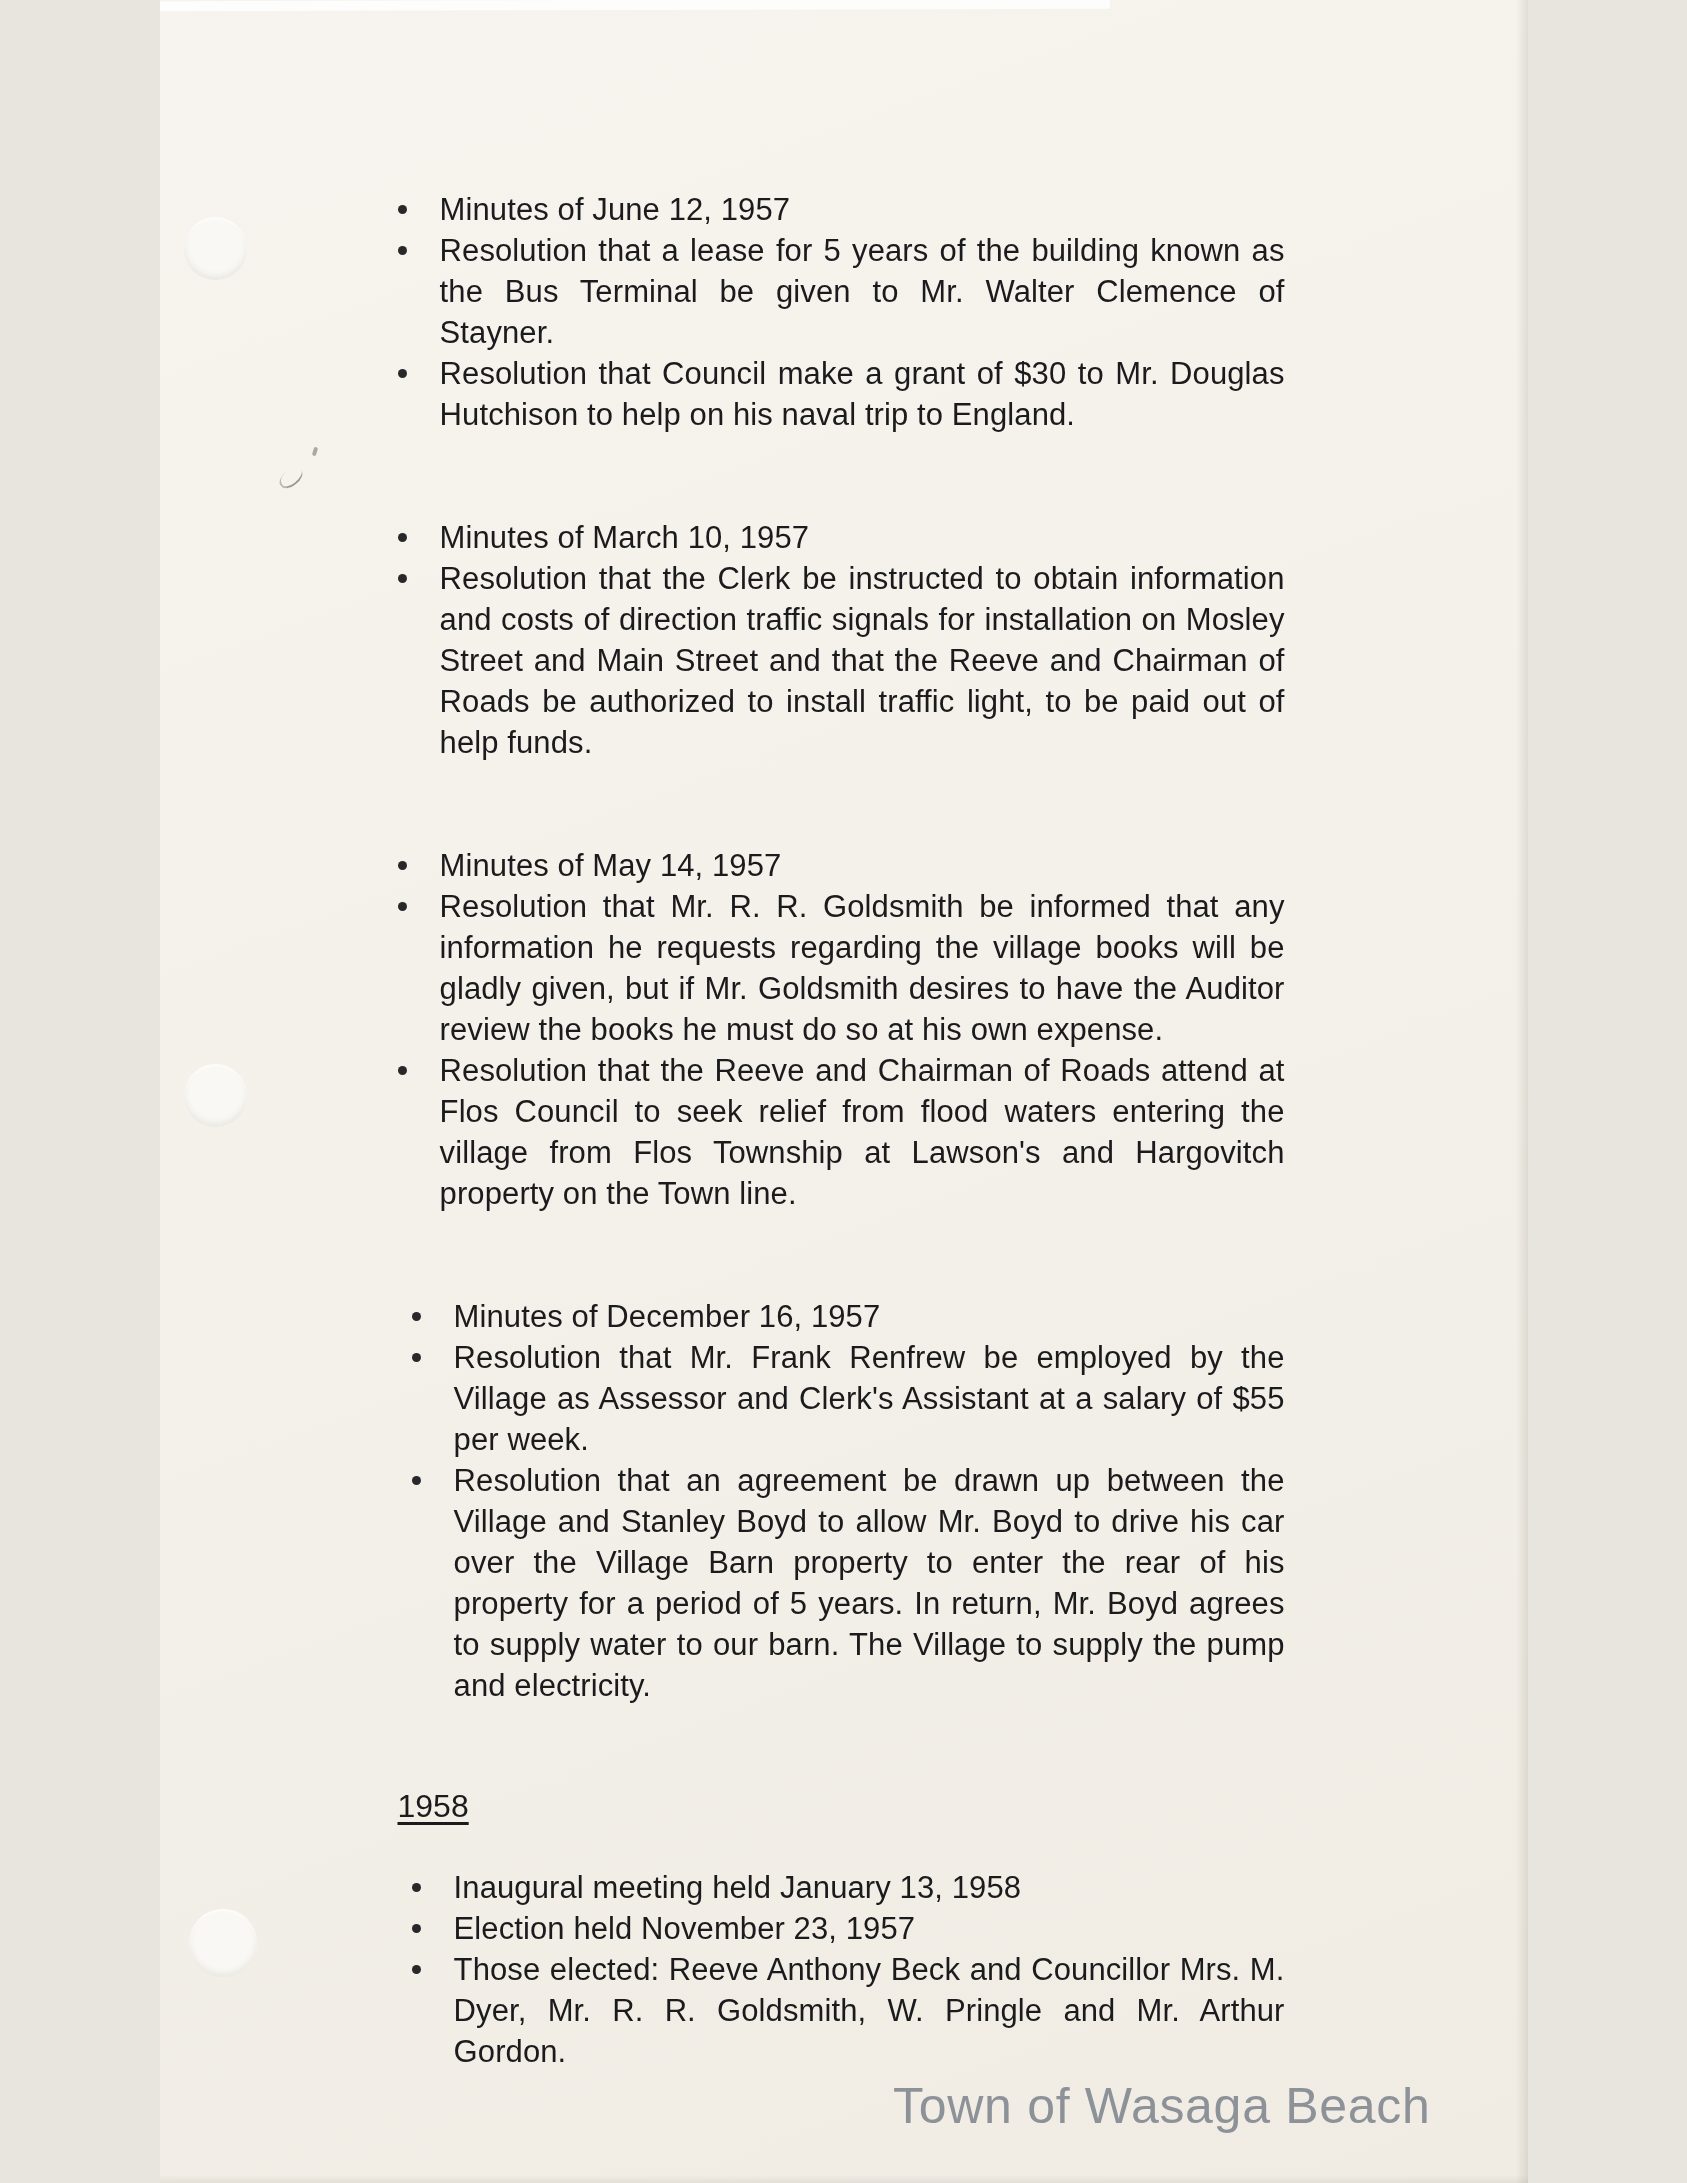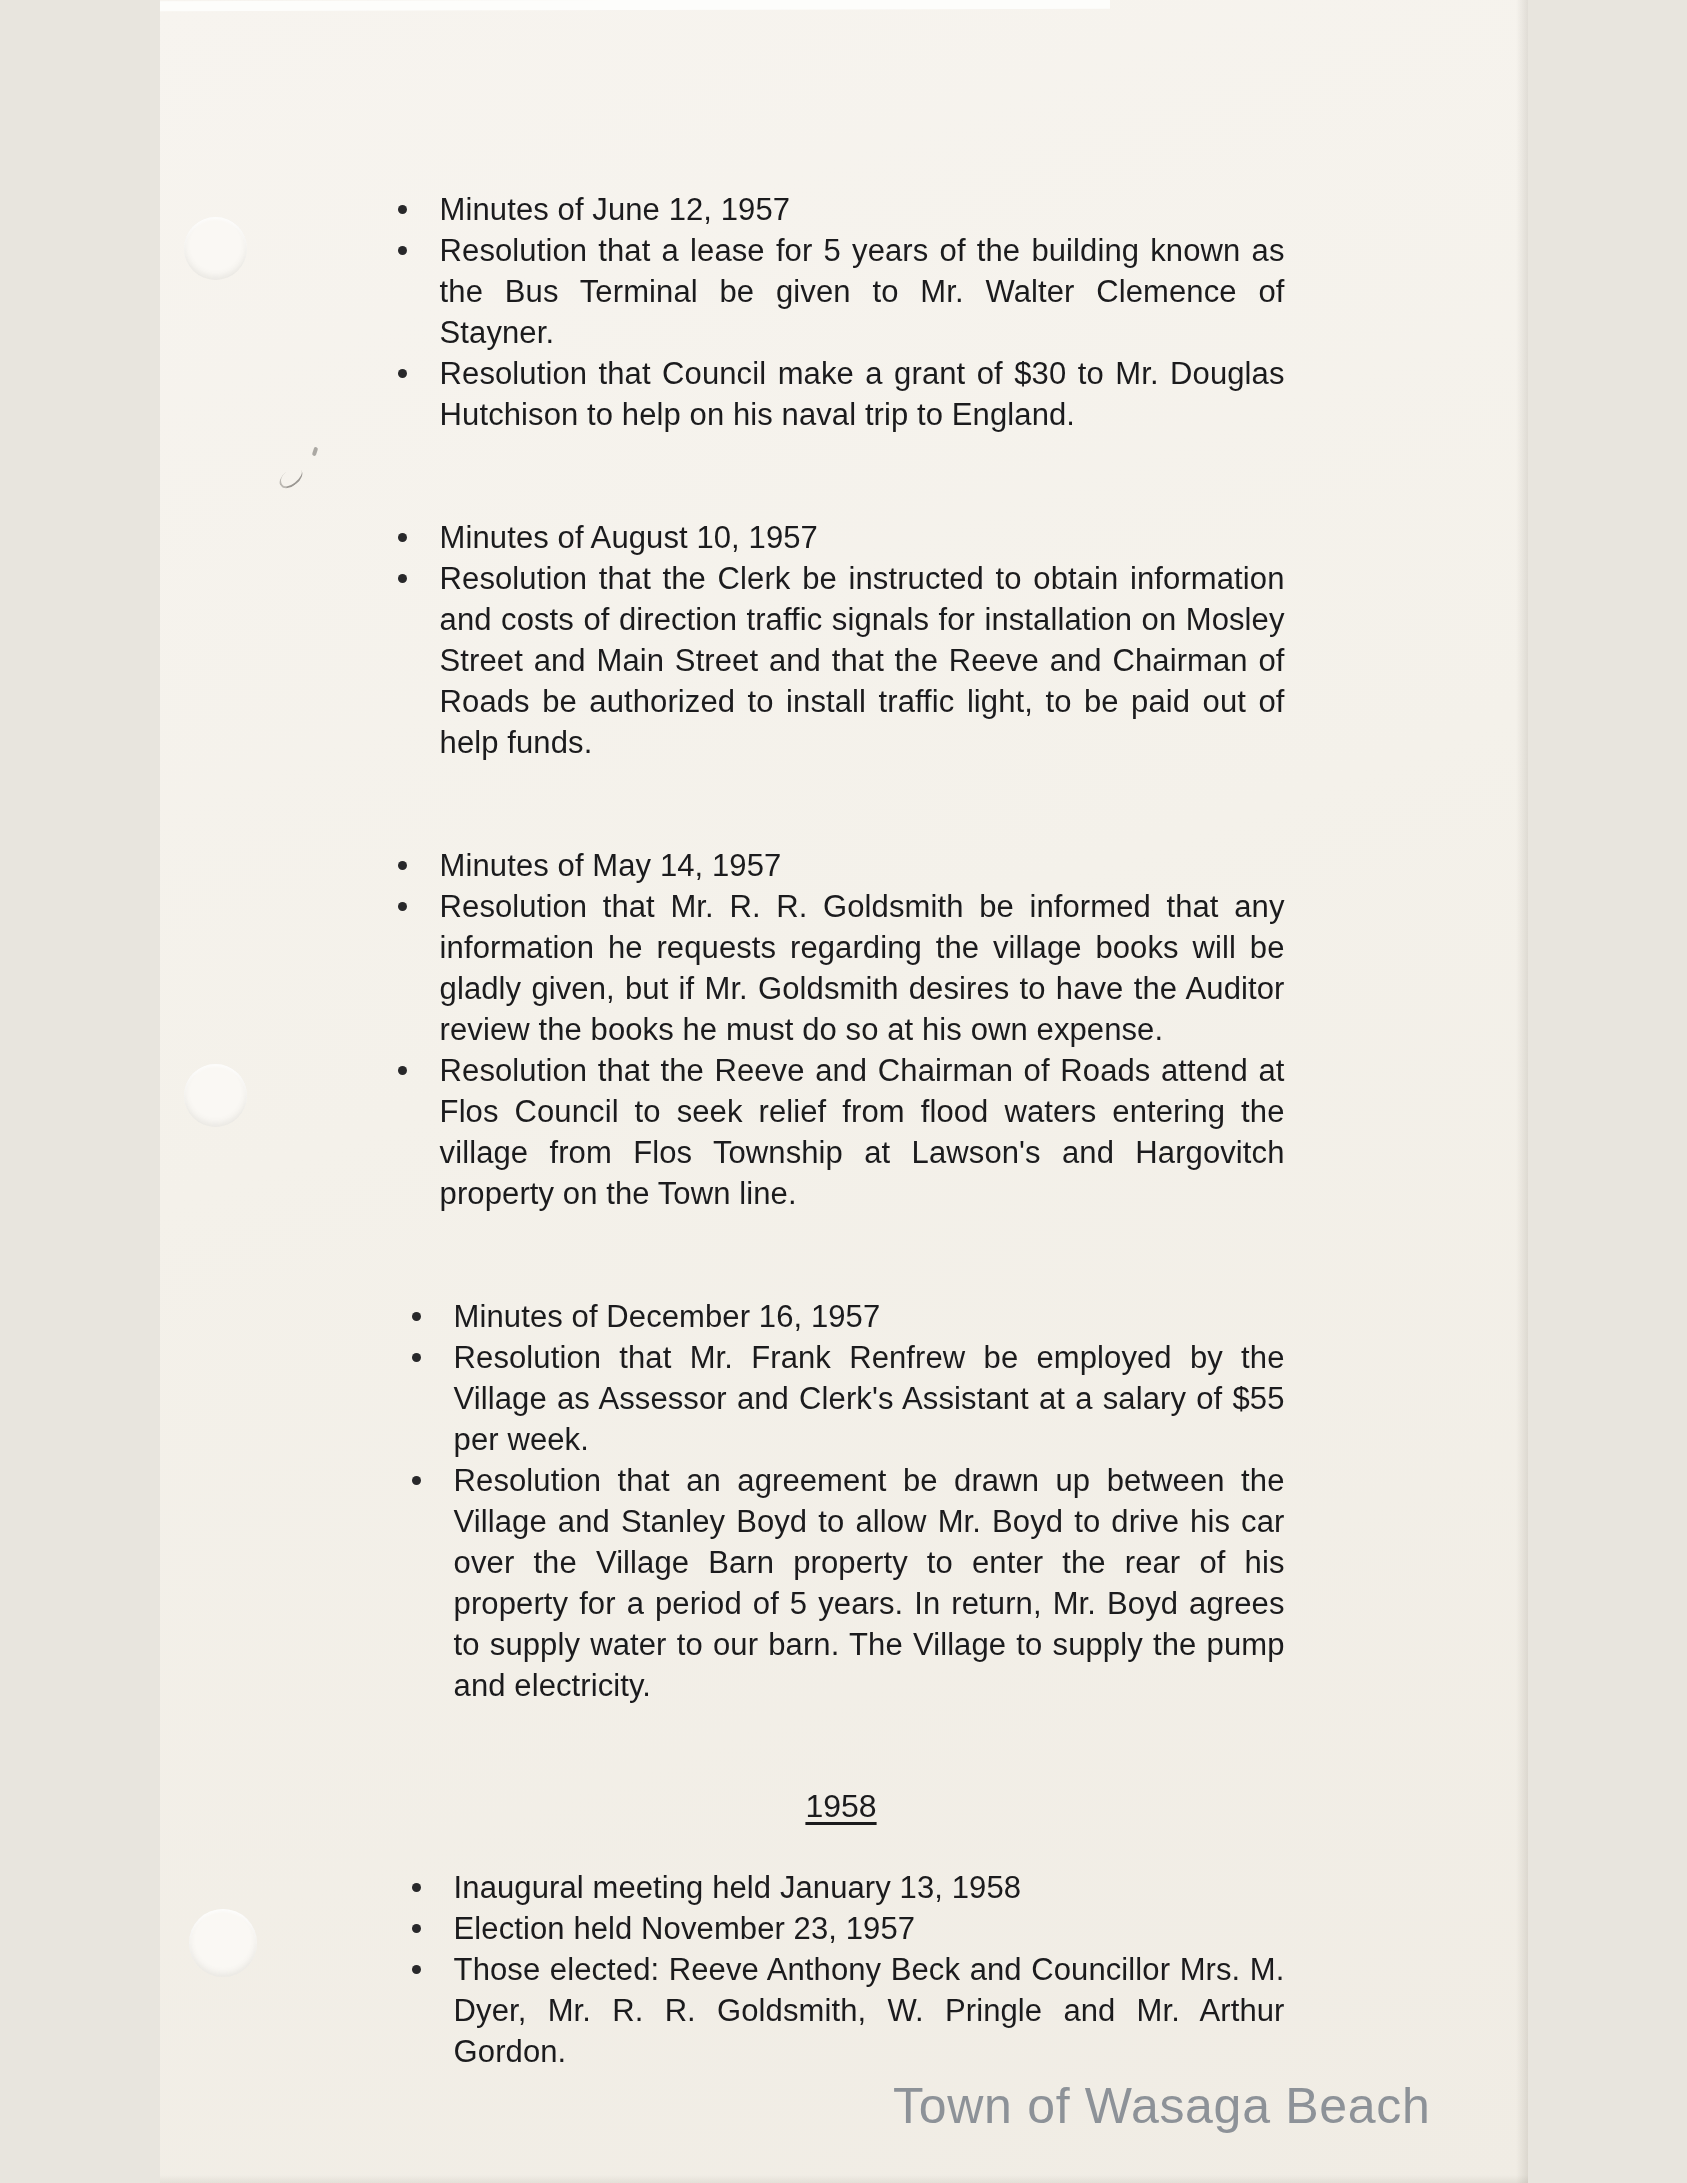--- a/index.html
+++ b/index.html
@@ -77,21 +77,21 @@
     font-size: 31px;
     line-height: 41px;
     letter-spacing: 0.1px;
   }
   .justify { text-align: justify; }
   .indent .li { padding-left: 14px; }
   .year-heading {
     margin-top: 80px;
     font-size: 32px;
     line-height: 41px;
-    text-align: center;
+    text-align: left;
     text-decoration: underline;
     text-underline-offset: 4.9px;
   }
   .watermark {
     position: absolute;
     right: 97px;
     bottom: 52px;
     font-size: 50px;
     line-height: 1;
     letter-spacing: 0.7px;
@@ -127,21 +127,21 @@
       </div>
       <div class="li">
         <span class="bullet"></span>
         <div class="li-text justify">Resolution that Council make a grant of $30 to Mr. Douglas Hutchison to help on his naval trip to England.</div>
       </div>
     </section>
 
     <section class="group">
       <div class="li">
         <span class="bullet"></span>
-        <div class="li-text">Minutes of August 10, 1957</div>
+        <div class="li-text">Minutes of March 10, 1957</div>
       </div>
       <div class="li">
         <span class="bullet"></span>
         <div class="li-text justify">Resolution that the Clerk be instructed to obtain information and costs of direction traffic signals for installation on Mosley Street and Main Street and that the Reeve and Chairman of Roads be authorized to install traffic light, to be paid out of help funds.</div>
       </div>
     </section>
 
     <section class="group">
       <div class="li">
         <span class="bullet"></span>

